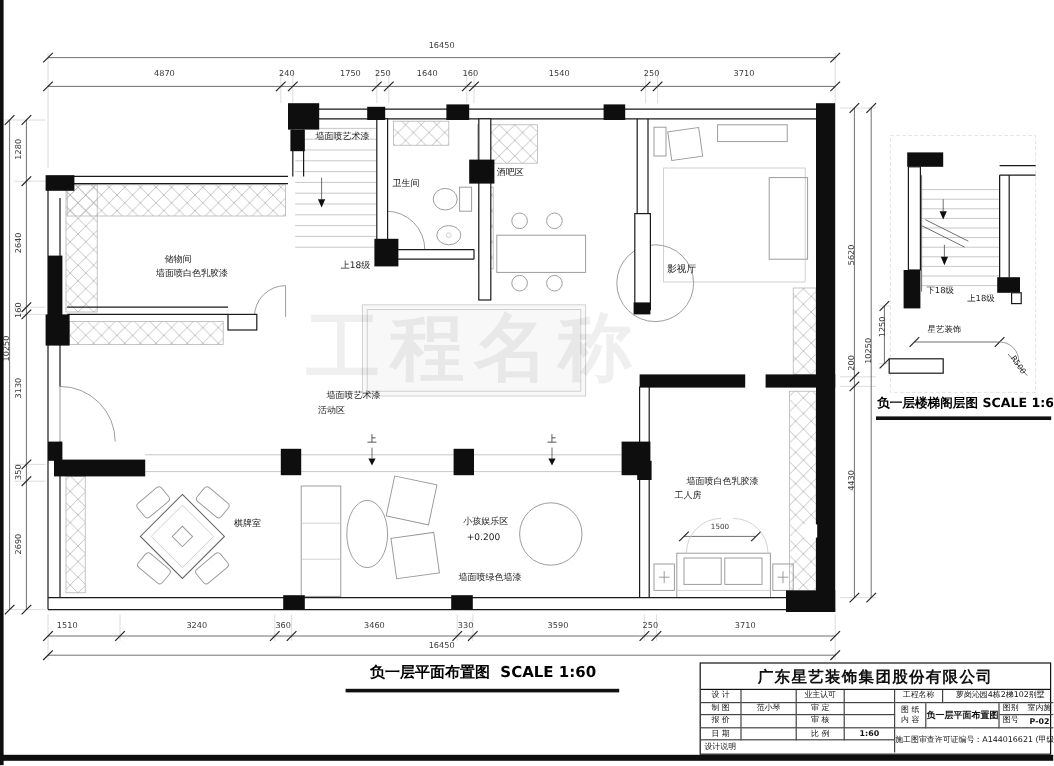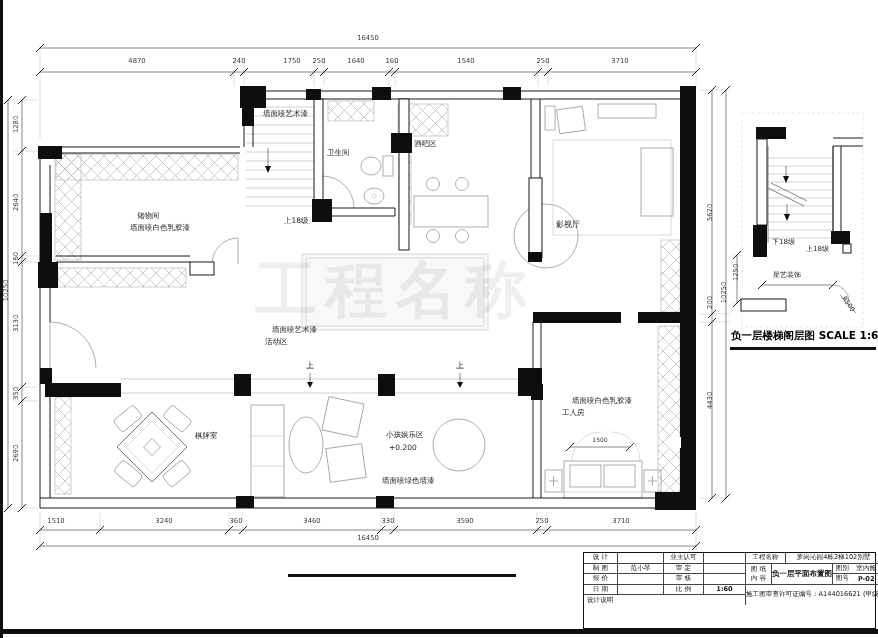--- a/index.html
+++ b/index.html
@@ -318,27 +318,31 @@
 <div class="dim dimv" style="left:704px;top:289px">10250</div>
 
 <div class="dim" style="left:580px;top:437px;font-size:6px">1500</div>
 
 <div class="lbl" style="left:772px;top:238px;font-size:7px">下18级</div>
 <div class="lbl" style="left:806px;top:245px;font-size:7px">上18级</div>
 <div class="lbl" style="left:773px;top:271px;font-size:7px">星艺装饰</div>
 <div class="dim dimv" style="left:716px;top:269px">1250</div>
 <div class="lbl" style="left:840px;top:300px;font-size:6.5px;transform:rotate(55deg)">R500</div>
 
+<div class="ptitle" style="left:295px;top:552px;width:215px">
+  <span>负一层平面布置图</span>&nbsp;&nbsp;<span>SCALE 1:60</span>
+</div>
 <div class="uline" style="left:288px;top:574px;width:228px"></div>
 <div class="ptitle" style="left:731px;top:329px;width:146px;font-size:10.5px">
   <span>负一层楼梯阁层图</span> <span>SCALE 1:60</span>
 </div>
 <div class="uline" style="left:730px;top:347px;width:146px"></div>
 
 <div id="tb">
+  <div class="co">广东星艺装饰集团股份有限公司</div>
   <div class="body">
     <div class="ltab">
       <div class="lrow">
         <div class="cell" style="width:34px">设  计</div>
         <div class="cell" style="width:46px"></div>
         <div class="cell" style="width:40px">业主认可</div>
         <div class="cell" style="width:42px"></div>
       </div>
       <div class="lrow">
         <div class="cell" style="width:34px">制  图</div>

